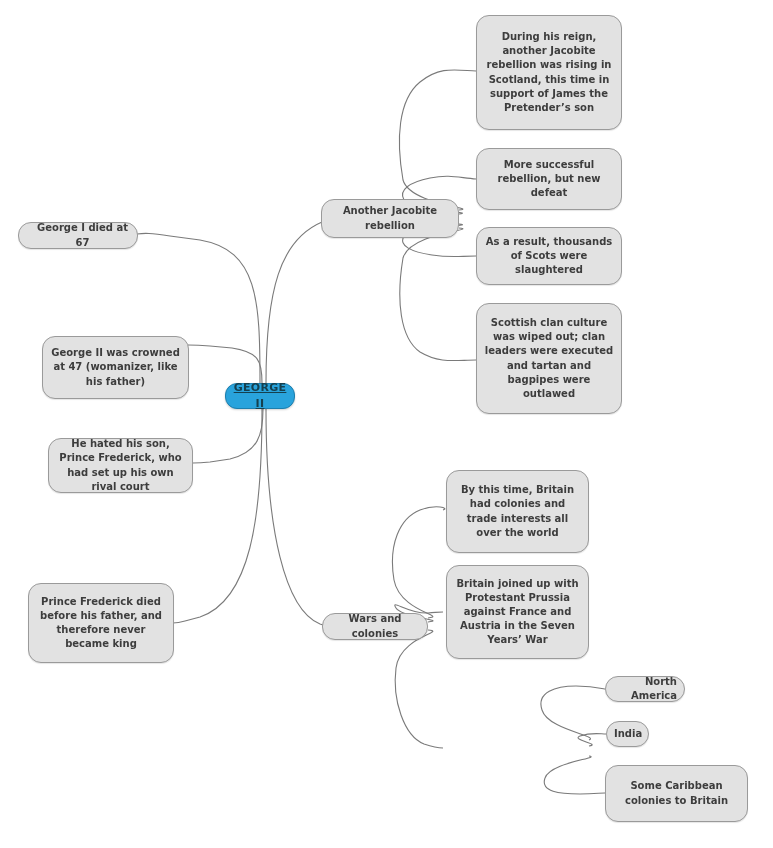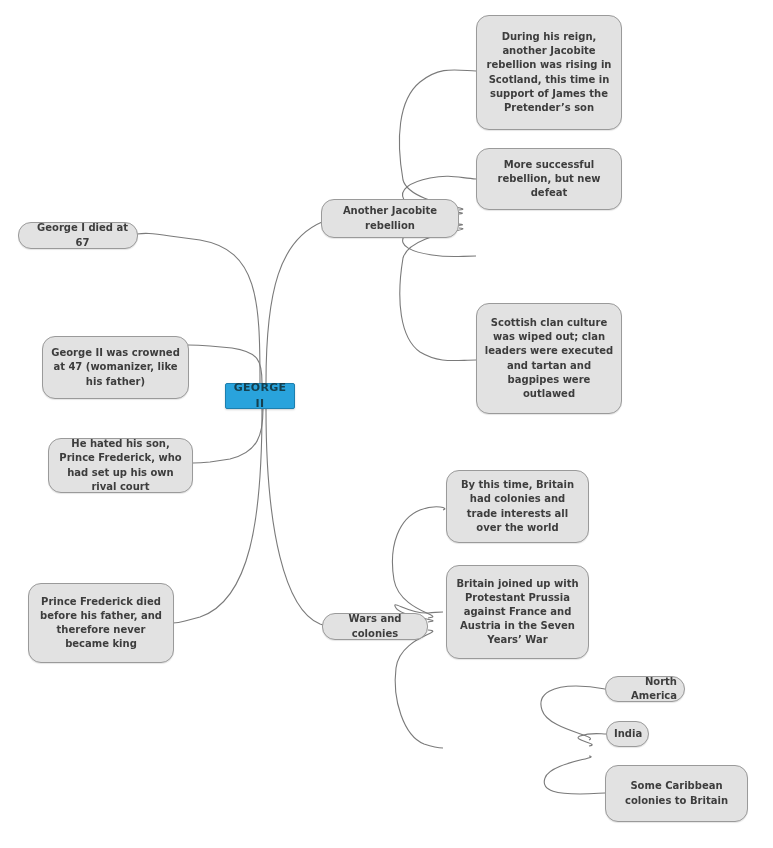--- a/index.html
+++ b/index.html
@@ -25,27 +25,28 @@
     display:flex;
     align-items:center;
     justify-content:center;
     padding:4px 7px;
     box-shadow:0 1px 1px rgba(0,0,0,0.10);
   }
   .node span{display:block;width:100%;}
   .root{
     background:#29a3dc;
     border:1px solid #1d7fae;
-    border-radius:2px;
+    border-radius:12px;
     color:#15404f;
     font-size:11px;
     font-weight:bold;
     letter-spacing:0.3px;
     box-shadow:0 1px 2px rgba(0,0,0,0.18);
     z-index:5;
+    text-decoration:underline;
   }
 </style>
 </head>
 <body>
 
 <div id="canvas">
 
   <svg id="edges" viewBox="0 0 773 848">
     <g fill="none" stroke="#7a7a7a" stroke-width="1.1">
 
@@ -99,30 +100,33 @@
   </div>
 
   <div class="node" style="left:476px;top:15px;width:146px;height:115px;">
     <span>During his reign, another Jacobite rebellion was rising in Scotland, this time in support of James the Pretender’s son</span>
   </div>
 
   <div class="node" style="left:476px;top:148px;width:146px;height:62px;">
     <span>More successful rebellion, but new defeat</span>
   </div>
 
+  <div class="node" style="left:476px;top:227px;width:146px;height:58px;">
+    <span>As a result, thousands of Scots were slaughtered</span>
+  </div>
 
   <div class="node" style="left:476px;top:303px;width:146px;height:111px;">
     <span>Scottish clan culture was wiped out; clan leaders were executed and tartan and bagpipes were outlawed</span>
   </div>
 
   <div class="node" style="left:322px;top:613px;width:106px;height:27px;">
     <span>Wars and colonies</span>
   </div>
 
-  <div class="node" style="left:446px;top:470px;width:143px;height:73px;">
+  <div class="node" style="left:446px;top:470px;width:143px;height:83px;">
     <span>By this time, Britain had colonies and trade interests all over the world</span>
   </div>
 
   <div class="node" style="left:446px;top:565px;width:143px;height:94px;">
     <span>Britain joined up with Protestant Prussia against France and Austria in the Seven Years’ War</span>
   </div>
 
 
   <div class="node" style="left:605px;top:676px;width:80px;height:26px;text-align:right;">
     <span>North America</span>

